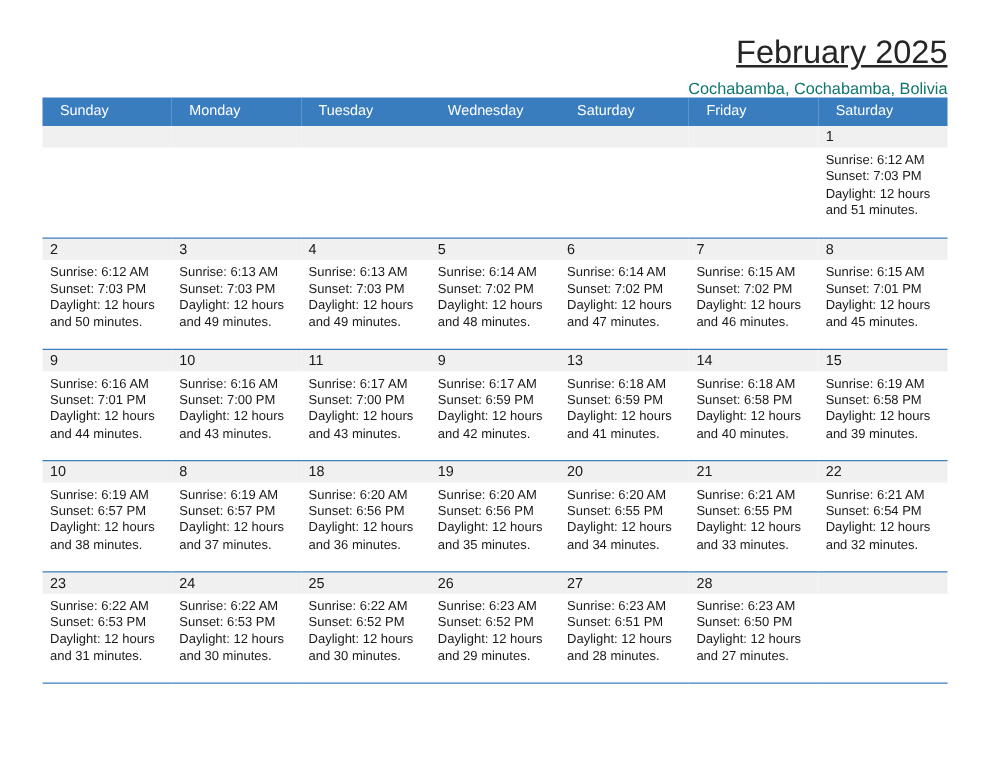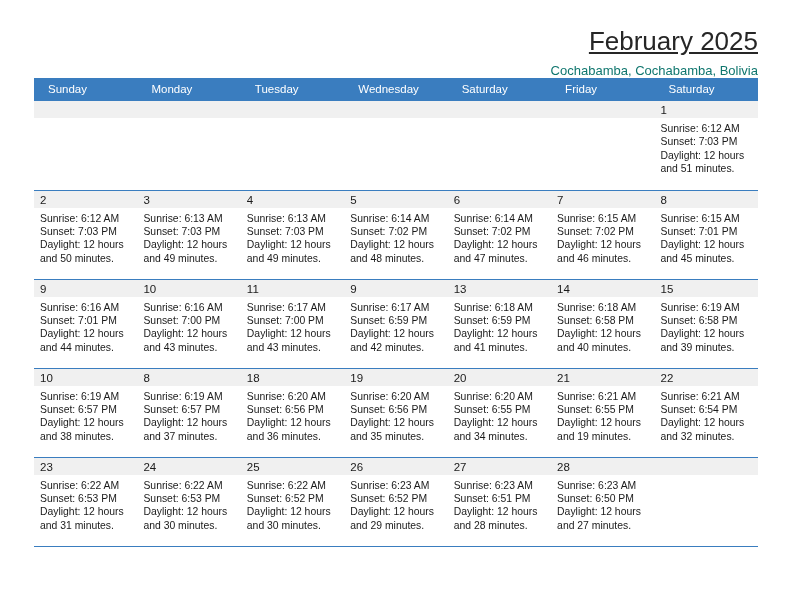--- a/index.html
+++ b/index.html
@@ -371,21 +371,21 @@
               <div>Daylight: 12 hours</div>
               <div>and 34 minutes.</div>
             </div>
           </td>
           <td>
             <div class="daynum">21</div>
             <div class="daybody">
               <div>Sunrise: 6:21 AM</div>
               <div>Sunset: 6:55 PM</div>
               <div>Daylight: 12 hours</div>
-              <div>and 19 minutes.</div>
+              <div>and 33 minutes.</div>
             </div>
           </td>
           <td>
             <div class="daynum">22</div>
             <div class="daybody">
               <div>Sunrise: 6:21 AM</div>
               <div>Sunset: 6:54 PM</div>
               <div>Daylight: 12 hours</div>
               <div>and 32 minutes.</div>
             </div>

